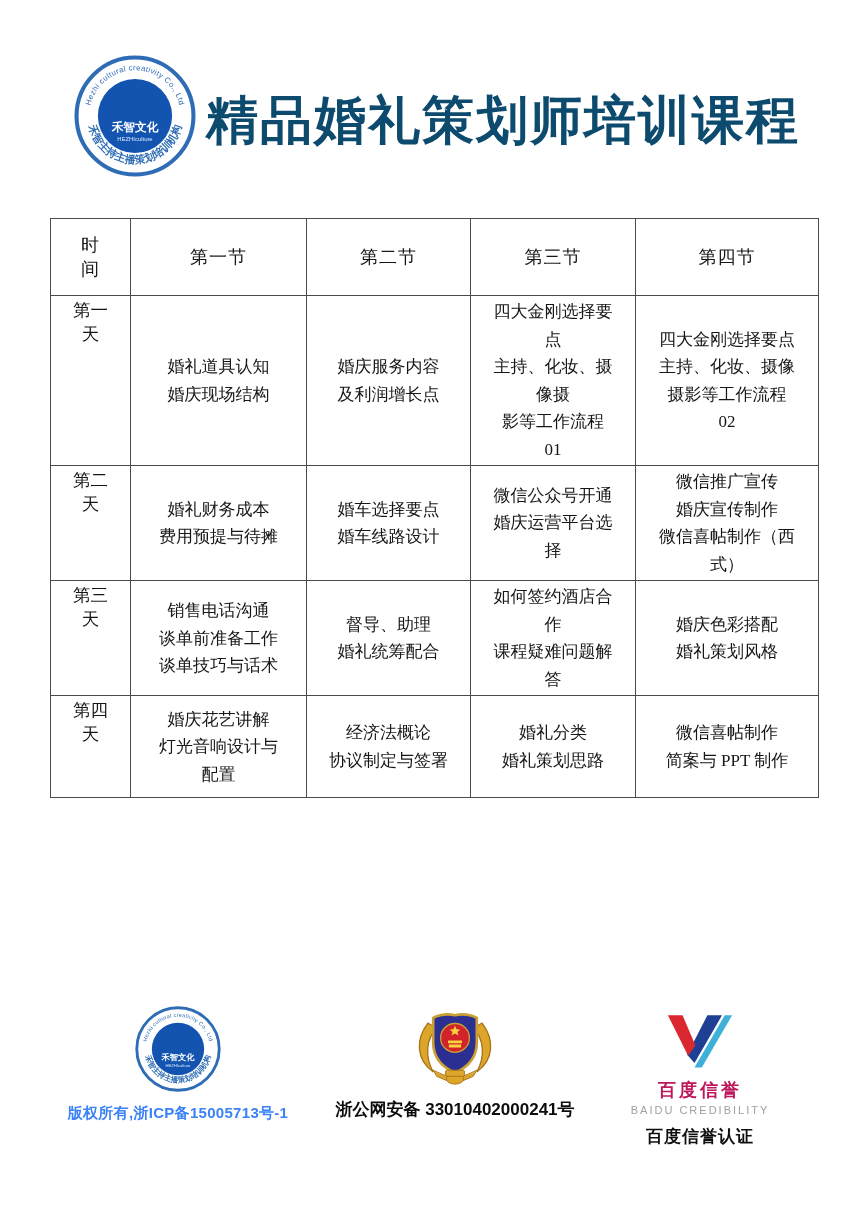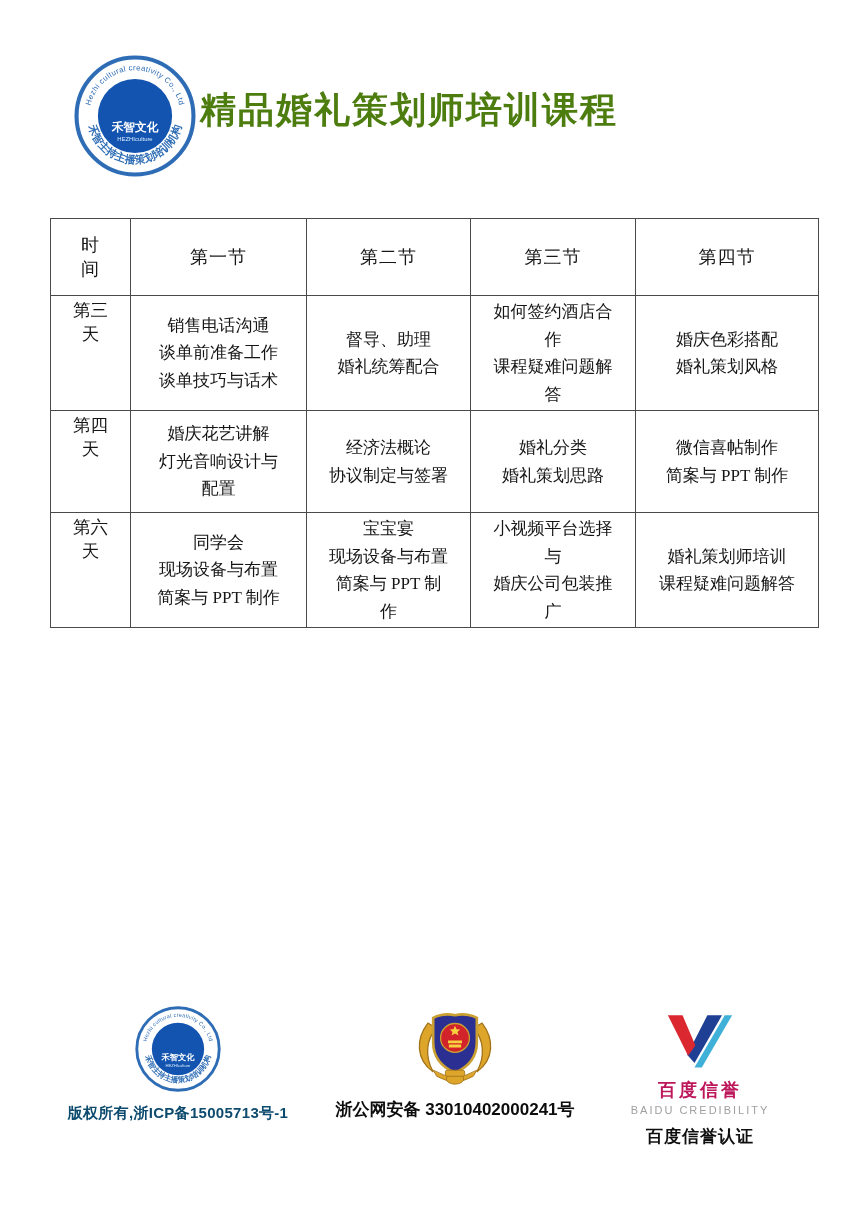--- a/index.html
+++ b/index.html
@@ -4,42 +4,42 @@
 <style>
   html,body { margin:0; padding:0; background:#ffffff; }
   .page {
     position:relative; width:860px; height:1212px; background:#ffffff;
     font-family:"Liberation Serif","DejaVu Serif",serif; color:#161616; overflow:hidden;
   }
   
   .logo-header { position:absolute; left:74px; top:55px; }
   .page-title {
     position:absolute; left:200px; top:86px; width:606px; margin:0;
-    font-size:36px; font-weight:bold; letter-spacing:2px; color:#4d7c0f;
-    white-space:nowrap; 
+    font-size:52px; font-weight:bold; letter-spacing:2px; color:#0c4a6e;
+    white-space:nowrap; text-align:center;
   }
   
   table.course {
     position:absolute; left:50px; top:218px; width:768px;
     border-collapse:collapse; table-layout:fixed;
   }
   table.course th, table.course td {
     border:1px solid #4a4a4a; text-align:center; padding:2px 21px;
   }
   table.course th { font-size:18px; font-weight:normal; height:72px; letter-spacing:1px; }
   td.cell { font-size:17px; line-height:1.62; white-space:pre-line; vertical-align:middle; }
   td.day  { font-size:17.5px; vertical-align:top; padding-top:22px; }
   
   .f-left  { position:absolute; left:40px;  top:1006px; width:276px; text-align:center; }
   .f-mid   { position:absolute; left:330px; top:1000px; width:250px; text-align:center; }
   .f-right { position:absolute; left:618px; top:1014px; width:164px; text-align:center;
              font-family:"Liberation Sans","DejaVu Sans",sans-serif; }
   .icp-text {
     margin:8px 0 0 0; font-family:"Liberation Sans","DejaVu Sans",sans-serif;
-    font-size:15px; font-weight:600; color:#0c4a6e; letter-spacing:0.3px;
+    font-size:15px; font-weight:600; color:#3b82f6; letter-spacing:0.3px;
   }
   .police-text {
     margin:6px 0 0 0; font-family:"Liberation Sans","DejaVu Sans",sans-serif;
     font-size:17px; font-weight:bold; color:#0c0c0c;
   }
   .bd-cn  { margin:6px 0 0 0; font-size:18px; letter-spacing:3px; color:#be185d; font-weight:600; }
   .bd-en  { margin:2px 0 0 0; font-size:11px; letter-spacing:2px; color:#a0a0a0; }
   .bd-cap { margin:9px 0 16px 0; font-size:17px; font-weight:bold; color:#0f0f0f; letter-spacing:1px; }
 </style>
 </head>
@@ -79,20 +79,45 @@
     <thead>
       <tr>
         <th>时　间</th>
         <th>第一节</th>
         <th>第二节</th>
         <th>第三节</th>
         <th>第四节</th>
       </tr>
     </thead>
     <tbody>
+      <tr style="height:107px">
+        <td class="day">第一天</td>
+        <td class="cell">婚礼道具认知
+婚庆现场结构</td>
+        <td class="cell">婚庆服务内容
+及利润增长点</td>
+        <td class="cell">四大金刚选择要点
+主持、化妆、摄像摄
+影等工作流程 01</td>
+        <td class="cell">四大金刚选择要点
+主持、化妆、摄像
+摄影等工作流程 02</td>
+      </tr>
+      <tr style="height:101px">
+        <td class="day">第二天</td>
+        <td class="cell">婚礼财务成本
+费用预提与待摊</td>
+        <td class="cell">婚车选择要点
+婚车线路设计</td>
+        <td class="cell">微信公众号开通
+婚庆运营平台选择</td>
+        <td class="cell">微信推广宣传
+婚庆宣传制作
+微信喜帖制作（西式）</td>
+      </tr>
       <tr style="height:100px">
         <td class="day">第三天</td>
         <td class="cell">销售电话沟通
 谈单前准备工作
 谈单技巧与话术</td>
         <td class="cell">督导、助理
 婚礼统筹配合</td>
         <td class="cell">如何签约酒店合作
 课程疑难问题解答</td>
         <td class="cell">婚庆色彩搭配
@@ -101,33 +126,20 @@
       <tr style="height:102px">
         <td class="day">第四天</td>
         <td class="cell">婚庆花艺讲解
 灯光音响设计与配置</td>
         <td class="cell">经济法概论
 协议制定与签署</td>
         <td class="cell">婚礼分类
 婚礼策划思路</td>
         <td class="cell">微信喜帖制作
 简案与 PPT 制作</td>
-      </tr>
-      <tr style="height:111px">
-        <td class="day">第六天</td>
-        <td class="cell">同学会
-现场设备与布置
-简案与 PPT 制作</td>
-        <td class="cell">宝宝宴
-现场设备与布置
-简案与 PPT 制作</td>
-        <td class="cell">小视频平台选择与
-婚庆公司包装推广</td>
-        <td class="cell">婚礼策划师培训
-课程疑难问题解答</td>
       </tr>
     </tbody>
   </table>
 
   <div class="f-left">
     <svg width="86" height="86" viewBox="0 0 120 120">
       <circle cx="60" cy="60" r="57.5" fill="#ffffff" stroke="#2e6db5" stroke-width="4"></circle>
       <circle cx="60" cy="60" r="36.5" fill="#1254b0"></circle>
       <defs>
         <path id="arcTop2" d="M 15,60 A 45,45 0 0 1 105,60" fill="none"></path>

